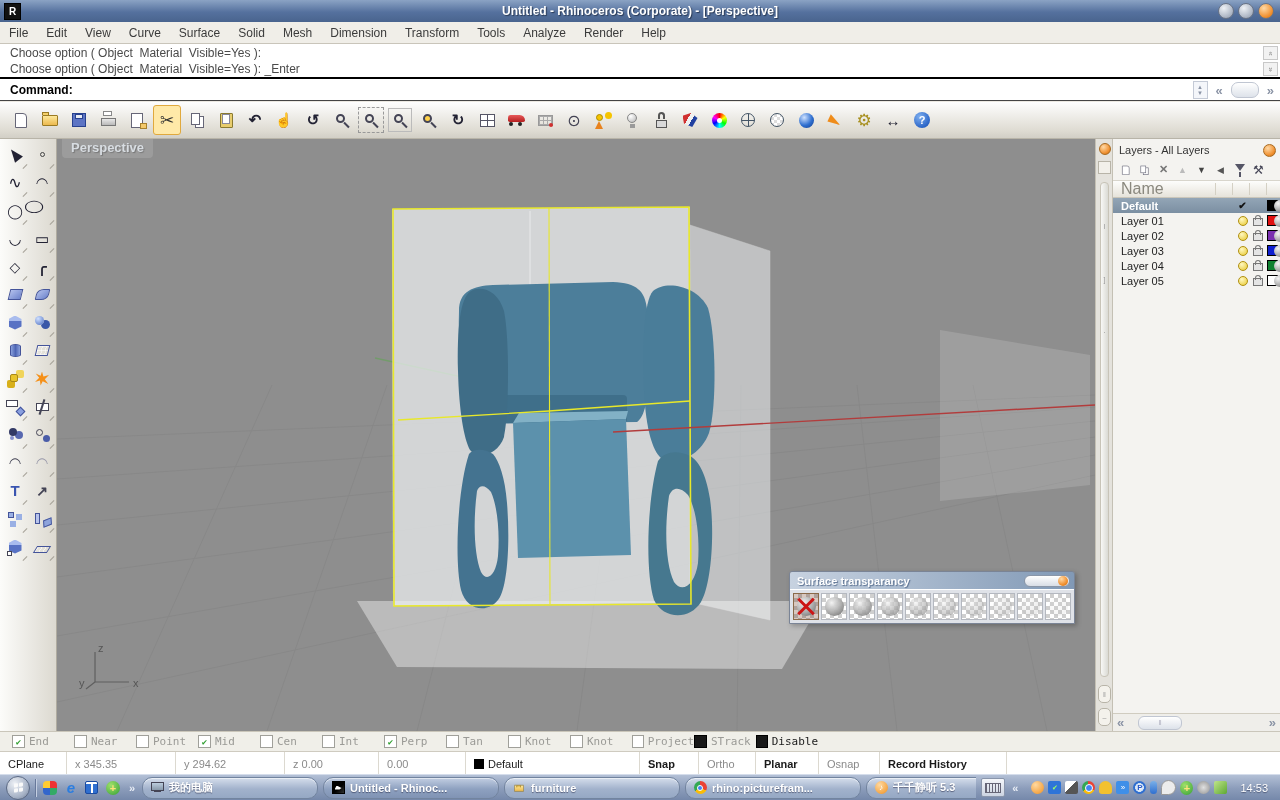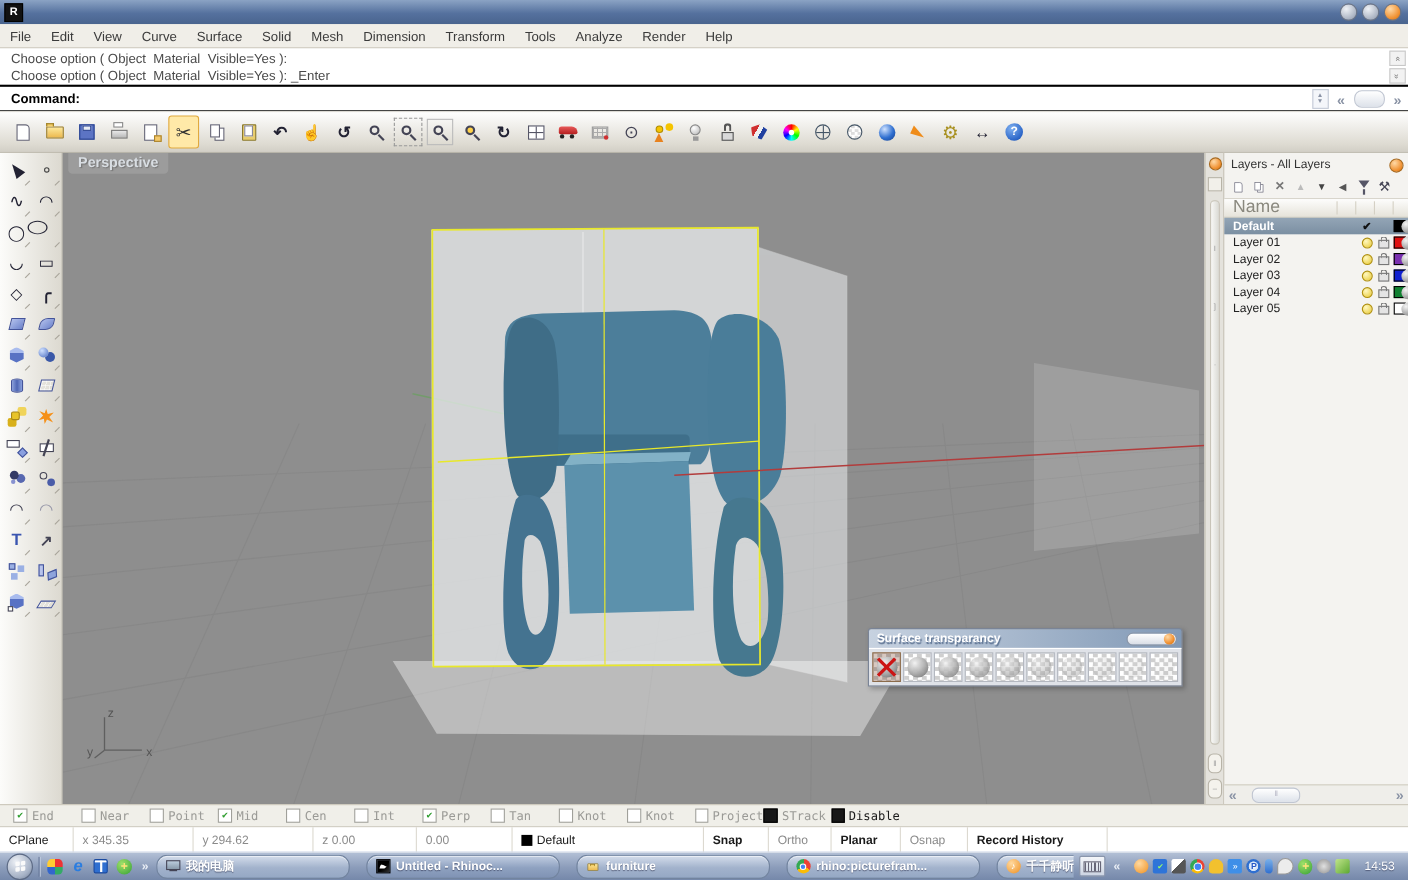--- a/index.html
+++ b/index.html
@@ -294,20 +294,21 @@
   .t-green{background:linear-gradient(135deg,#bfe48a,#5da832);border-radius:2px;}
   .clock{color:#fff;font-size:11px;padding:0 6px 0 8px;text-shadow:0 1px 1px rgba(0,0,30,.4);}
 </style>
 </head>
 <body>
 
 <div id="root">
 
   <div class="titlebar">
     <div class="app-icon">R</div>
+    <div class="title-text">Untitled - Rhinoceros (Corporate) - [Perspective]</div>
     <div class="winbtns">
       <div class="wbtn"></div>
       <div class="wbtn"></div>
       <div class="wbtn close"></div>
     </div>
   </div>
 
   <div class="menubar" id="menubar">
       <span class="menu-item">File</span>
       <span class="menu-item">Edit</span>
@@ -859,21 +860,21 @@
         </span>
     </div>
     <div class="tb-sep"></div>
     <div class="ql" id="quicklaunch">
         <span class="ic i-ql1"></span>
         <span class="ic " style="font-style: italic; font-weight: bold; color: rgb(42, 125, 224); font-size: 15px;">e</span>
         <span class="ic i-ql3"></span>
         <span class="ic i-ql4"></span>
       </div>
     <span class="tb-chev">»</span>
-    <div id="taskpills" style="display:flex;gap:15px;align-items:center;overflow:hidden;">
+    <div id="taskpills" style="display:flex;gap:5px;align-items:center;overflow:hidden;">
         <div class="task-pill" style="width: 158px;">
           <span class="ic i-monitor"></span>
           <span class="lbl">我的电脑</span>
         </div>
         <div class="task-pill active" style="width: 158px;">
           <span class="ic i-rhino"></span>
           <span class="lbl">Untitled - Rhinoc...</span>
         </div>
         <div class="task-pill" style="width: 158px;">
           <span class="ic i-folder i-sm"></span>

